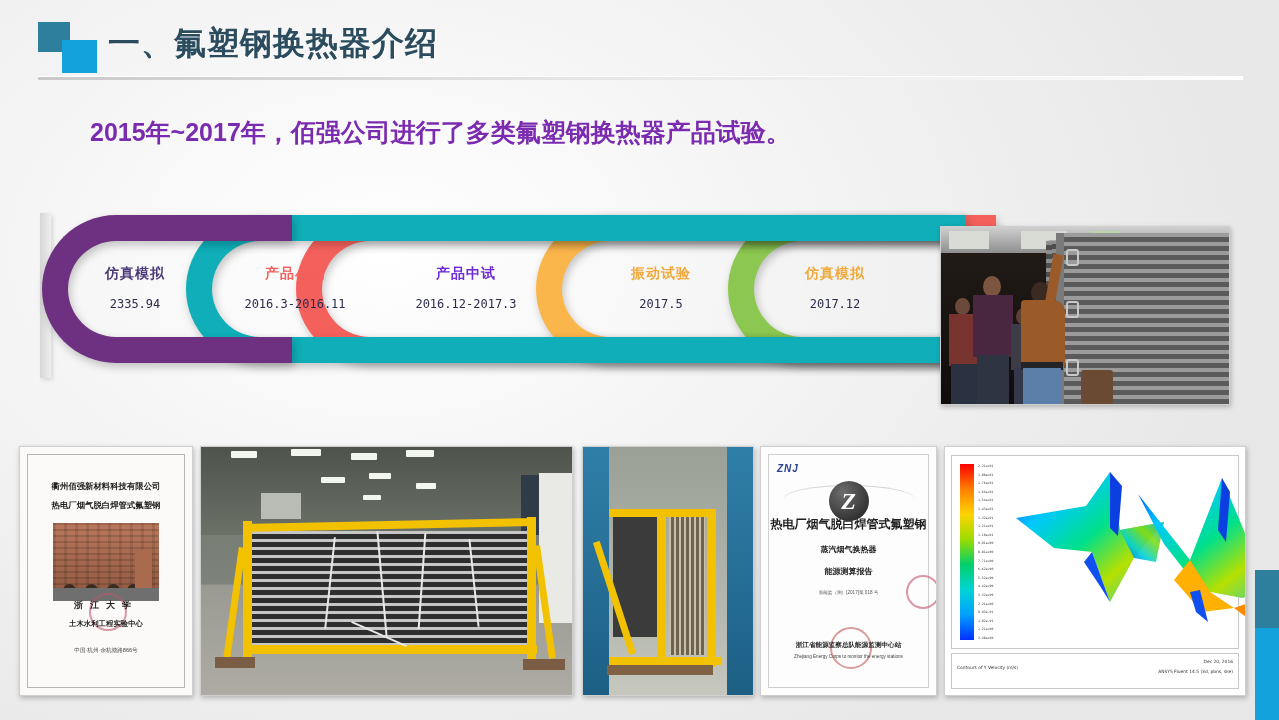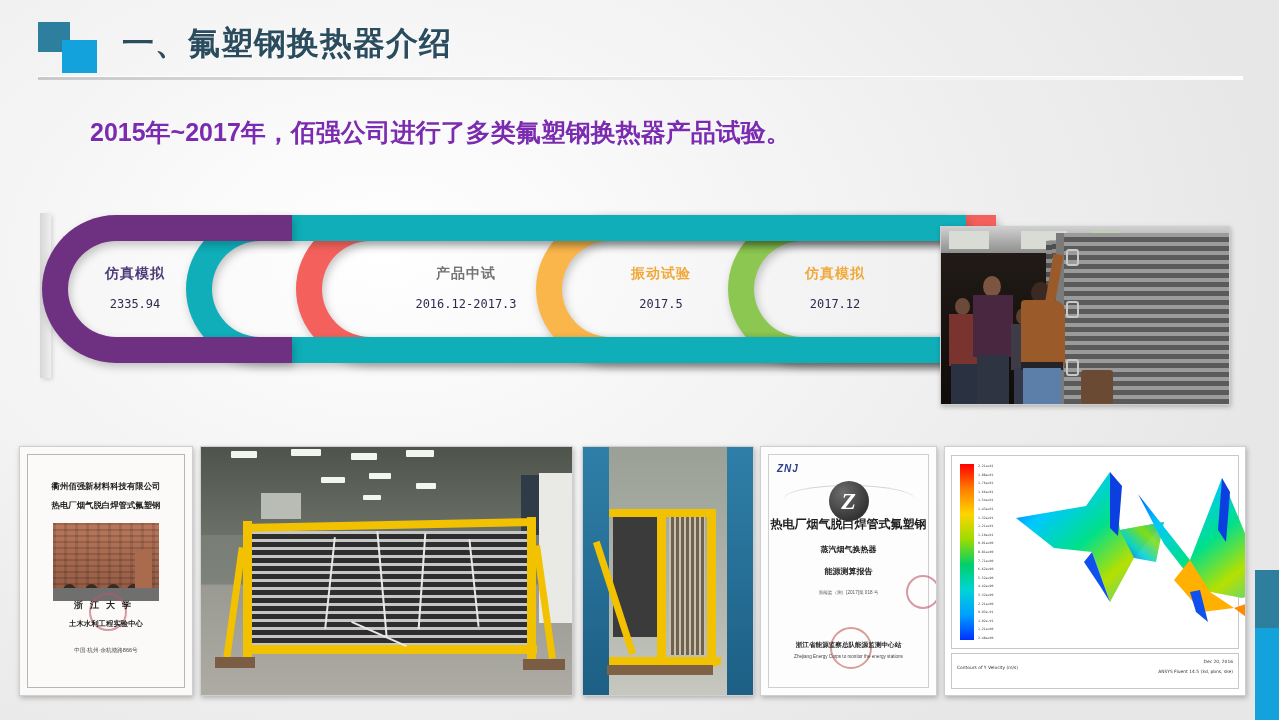--- a/index.html
+++ b/index.html
@@ -10,21 +10,21 @@
       radial-gradient(ellipse 900px 600px at 30% 35%, #ffffff 0%, #f4f4f4 45%, #e7e7e7 100%);
     position:relative;
   }
 
   
   #slide-header{position:absolute;left:0;top:0;width:1279px;height:90px;}
   .sq{position:absolute;}
   #sq-dark{left:38px;top:22px;width:32px;height:30px;background:#2E7F9E;}
   #sq-light{left:62px;top:40px;width:35px;height:33px;background:#14A2DD;}
   #title-text{
-    position:absolute;left:122px;top:22px;
+    position:absolute;left:108px;top:22px;
     font-size:32px;font-weight:bold;color:#2A4C5E;letter-spacing:1px;
     white-space:nowrap;
     text-shadow:1px 1px 1px rgba(255,255,255,.9);
   }
   #title-rule{
     position:absolute;left:38px;top:76px;width:1205px;height:3px;
     background:linear-gradient(to right,#c9c9c9 0%,#e8e8e8 50%,#fdfdfd 100%);
     border-top:1px solid #fff;
   }
 
@@ -175,22 +175,26 @@
   <div class="ribbon u-open rb-shadow" id="rb-green" style="border-color: rgb(140, 199, 81);"></div>
   <div class="ribbon u-open rb-shadow" id="rb-orange" style="border-color: rgb(251, 182, 75);"></div>
   <div class="ribbon u-open rb-shadow" id="rb-red" style="border-color: rgb(244, 96, 92);"></div>
   <div class="ribbon u-open rb-shadow" id="rb-teal" style="border-color: rgb(15, 174, 184);"></div>
   <div class="ribbon u-open rb-shadow" id="rb-purple" style="border-color: rgb(110, 48, 128);"></div>
 
   <div class="stage" id="stage-0">
     <div class="s-name" style="color: rgb(75, 58, 120);">仿真模拟</div>
     <div class="s-date">2335.94</div>
   </div>
+  <div class="stage" id="stage-1">
+    <div class="s-name" style="color: rgb(244, 96, 92);">产品小试</div>
+    <div class="s-date">2016.3-2016.11</div>
+  </div>
   <div class="stage" id="stage-2">
-    <div class="s-name" style="color: #737373; font-family: Liberation Mono, monospace;">产品中试</div>
+    <div class="s-name" style="color: #6d28d9; font-family: Liberation Mono, monospace;">产品中试</div>
     <div class="s-date">2016.12-2017.3</div>
   </div>
   <div class="stage" id="stage-3">
     <div class="s-name" style="color: rgb(240, 169, 58);">振动试验</div>
     <div class="s-date">2017.5</div>
   </div>
   <div class="stage" id="stage-4">
     <div class="s-name" style="color: rgb(240, 169, 58);">仿真模拟</div>
     <div class="s-date">2017.12</div>
   </div>

